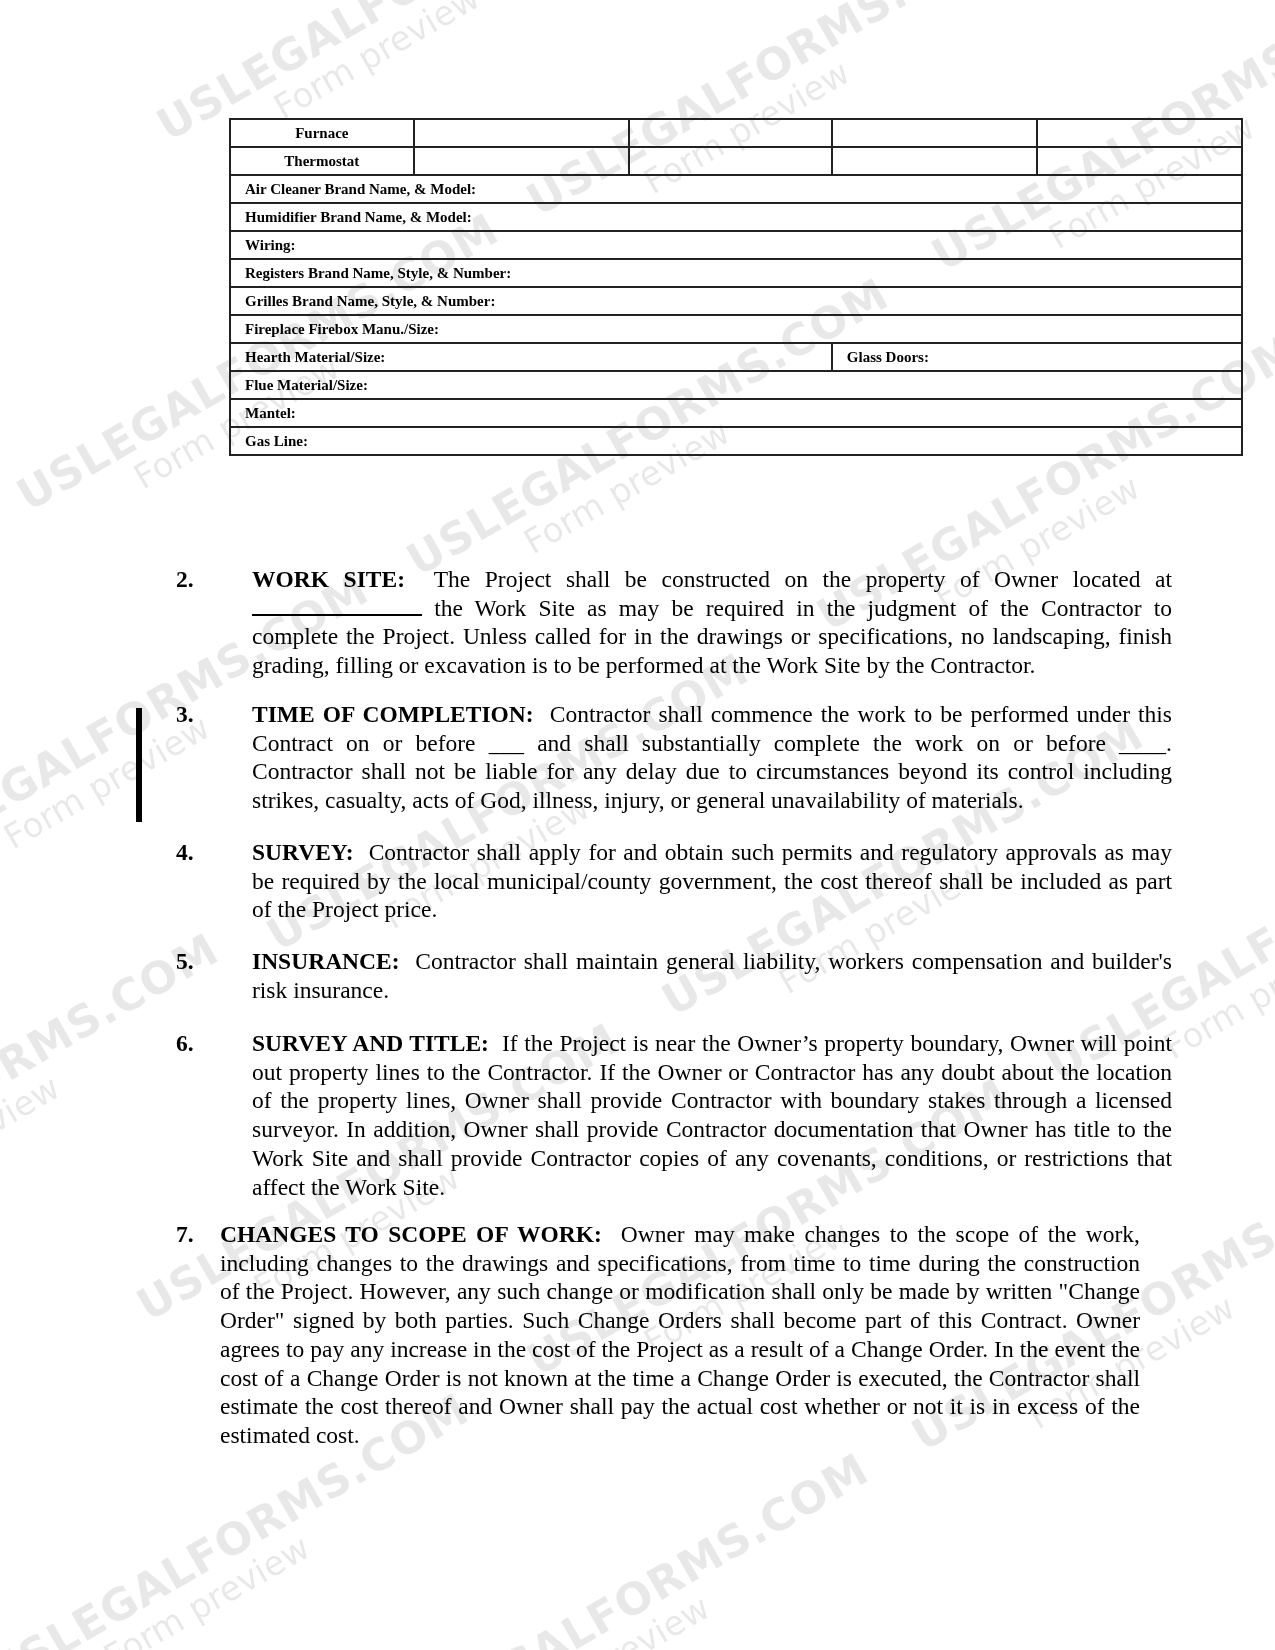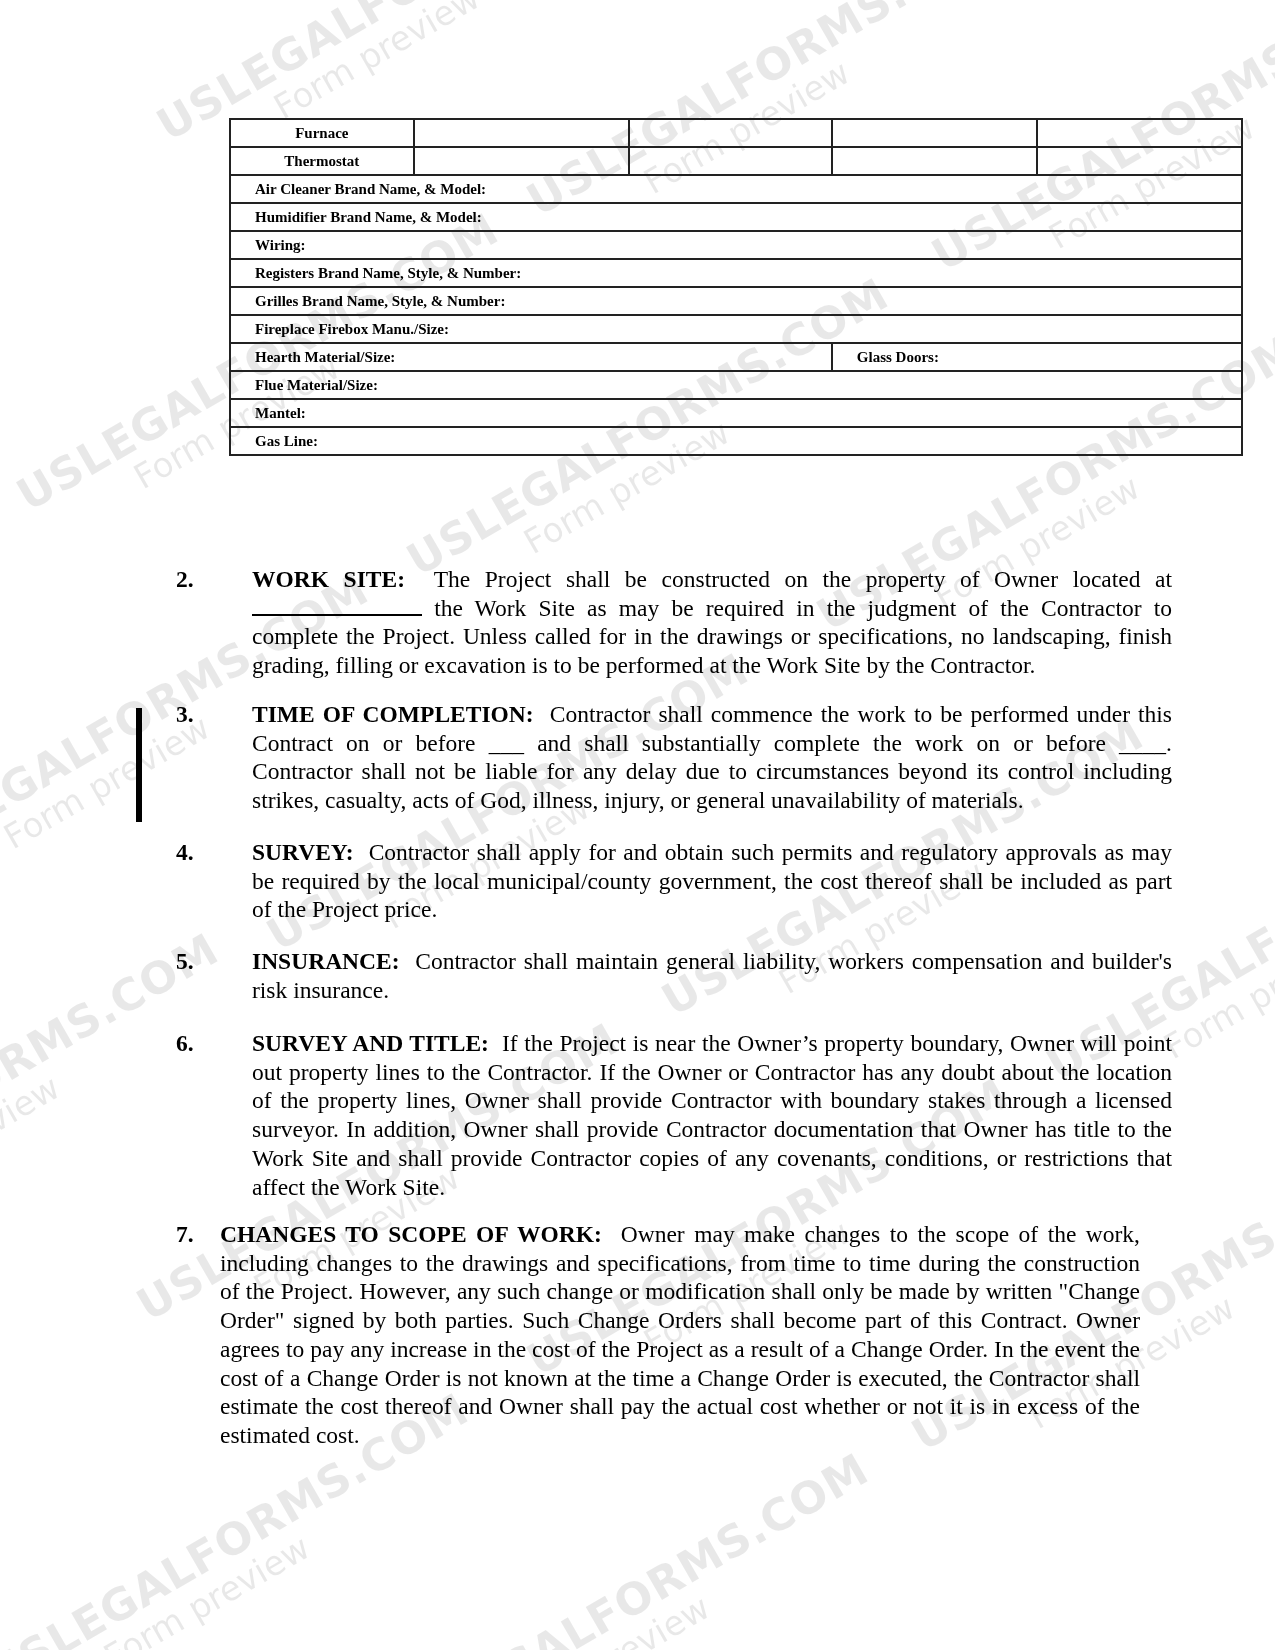--- a/index.html
+++ b/index.html
@@ -10,21 +10,21 @@
   
   .wm { position:absolute; transform:rotate(-30deg); transform-origin:left top;
         font-family:"DejaVu Sans", sans-serif; color:rgba(0,0,0,0.09); pointer-events:none;
         white-space:nowrap; line-height:1; }
   .wm .big { font-size:44px; font-weight:bold; letter-spacing:1px; display:block; }
   .wm .small { font-size:34px; display:block; margin-left:110px; margin-top:2px; }
 
   
   table.spec { position:absolute; left:229px; top:118px; width:1014px; border-collapse:collapse;
                font-size:15px; font-weight:bold; }
-  table.spec td { border:2px solid #222; height:26px; padding:0 24px; line-height:26px; vertical-align:bottom; }
+  table.spec td { border:2px solid #222; height:26px; padding:0 14px; line-height:26px; vertical-align:bottom; }
   table.spec td.center { text-align:center; padding:0; }
 
   
   .clause { position:absolute; left:176px; width:1010px; font-size:23.5px; line-height:28.7px; }
   .clause .num { position:absolute; left:0; top:0; font-weight:bold; }
   .clause .body { margin-left:76px; text-align:justify; }
   .clause .head { font-weight:bold; }
   .blank-long { display:inline-block; width:170px; border-bottom:2px solid #000; height:18px; }
 
   .change-bar { position:absolute; left:136px; top:708px; width:6px; height:114px; background:#000; }

